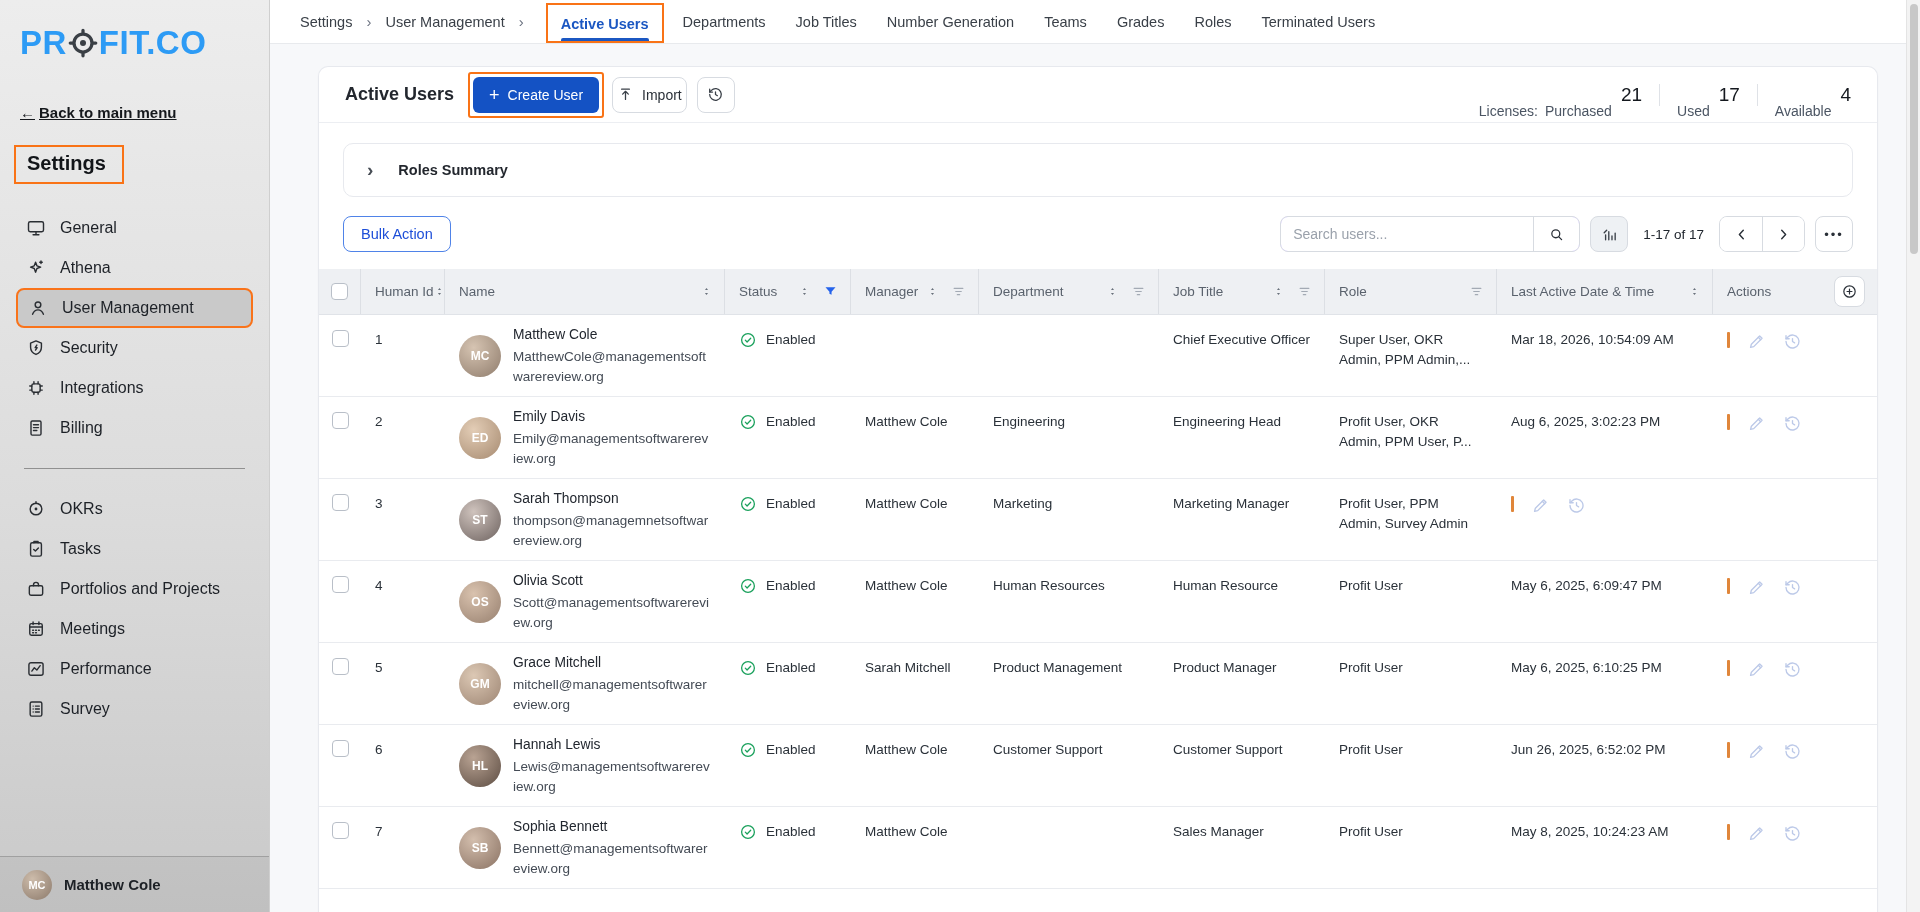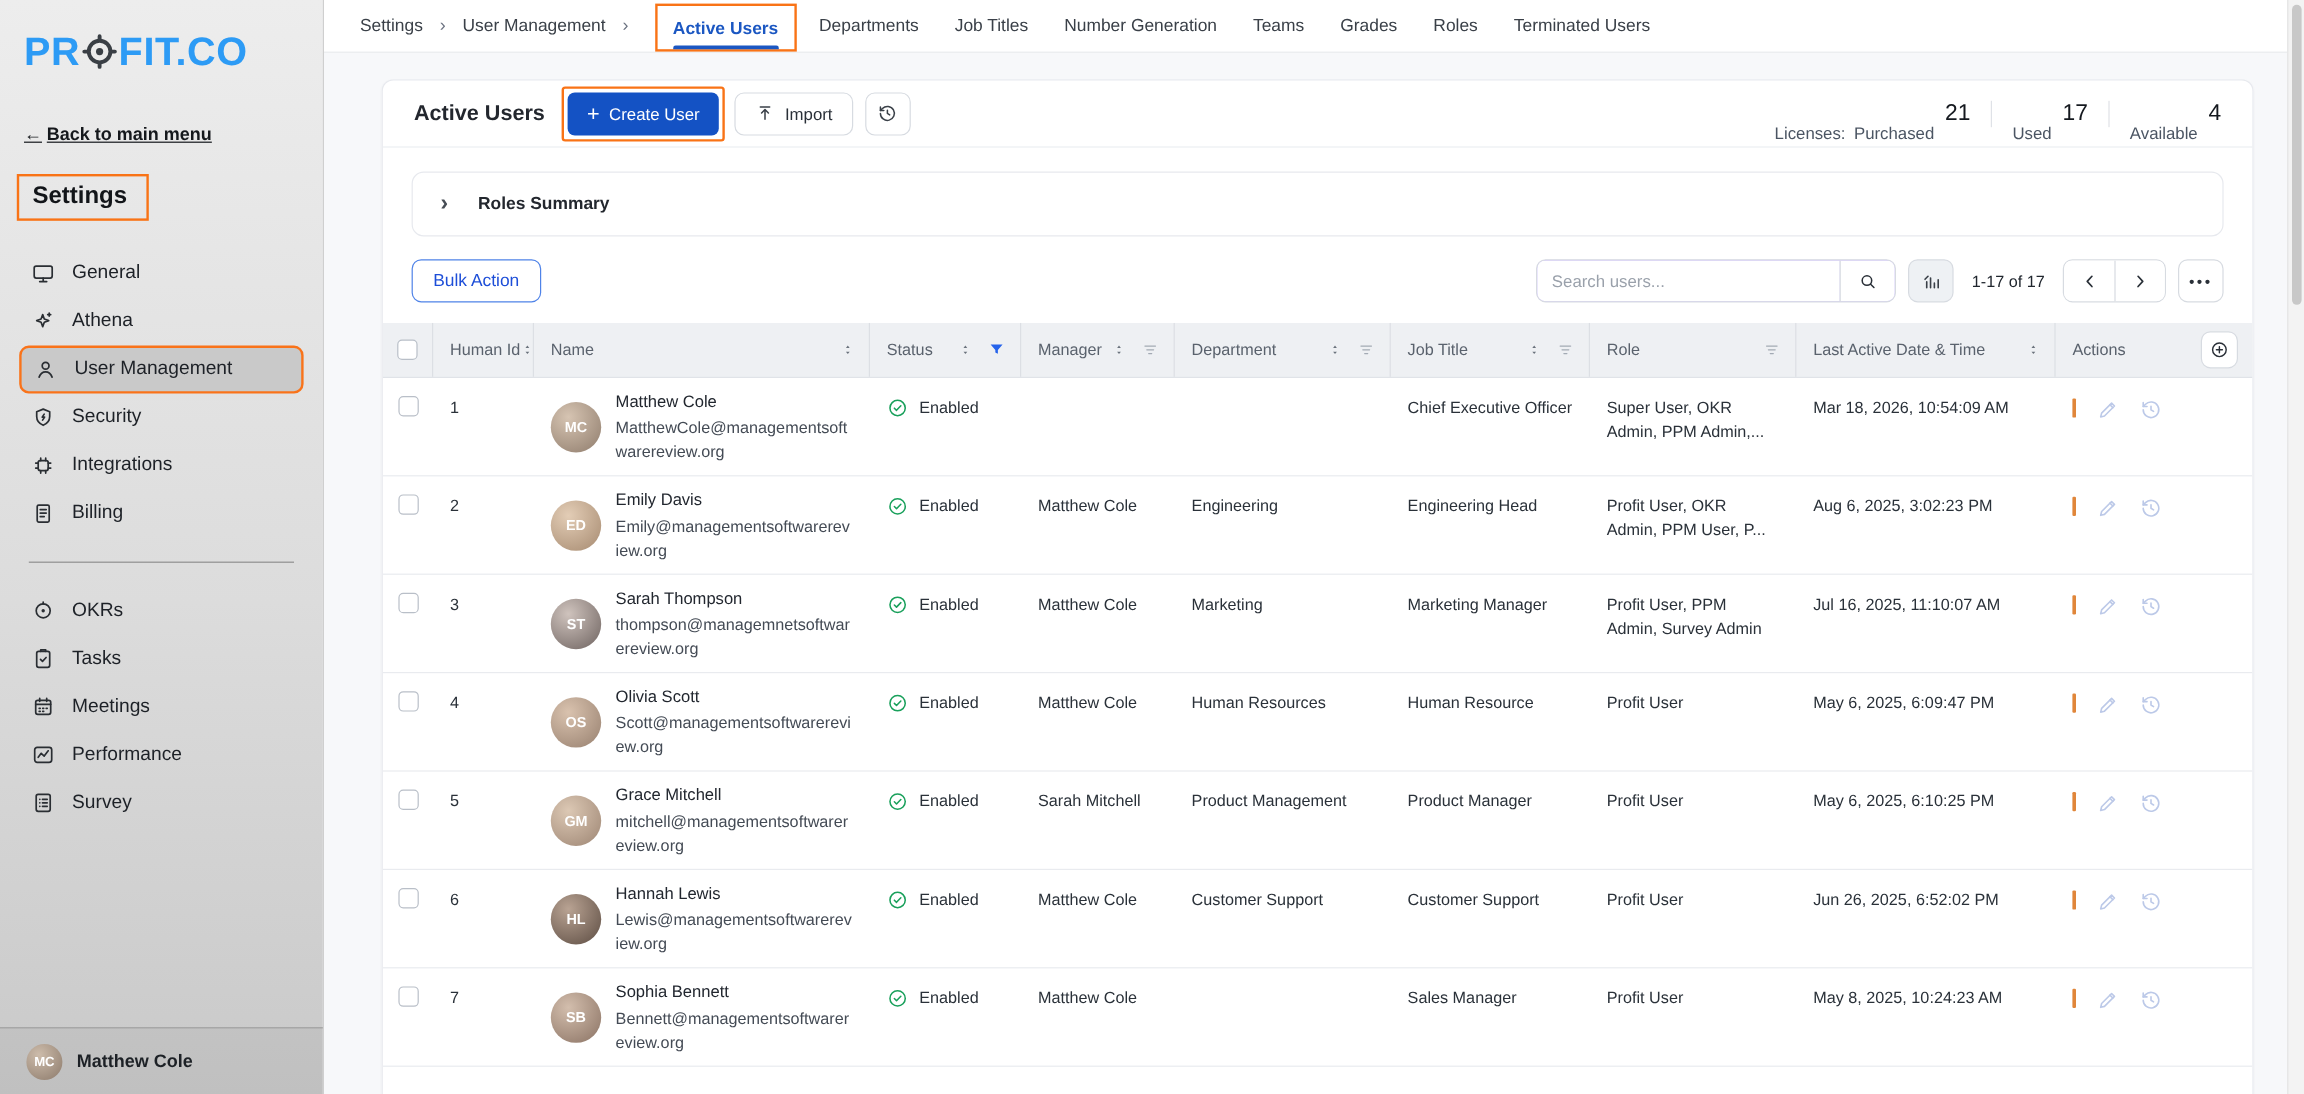--- a/index.html
+++ b/index.html
@@ -49,21 +49,21 @@
   .tab.active .underbar { height:3px; background:#1b57c2; border-radius:2px 2px 0 0; }
 
   
   .content { flex:1; padding:22px 42px 0 48px; overflow:hidden; }
   .card { height:100%; background:#fff; border:1px solid #e7e9ee; border-bottom:none;
     border-radius:10px 10px 0 0; box-shadow:0 1px 2px rgba(16,24,40,.04); display:flex; flex-direction:column; }
   .card-head { height:56px; flex:none; display:flex; align-items:center; padding:0 26px;
     border-bottom:1px solid #eceef2; }
   .card-head h1 { font-size:18px; font-weight:700; color:#23272e; margin-right:14px; }
   .btn { display:inline-flex; align-items:center; gap:8px; height:36px; border-radius:8px;
-    font-size:14px; font-family:inherit; cursor:pointer; background:#fff; border:1px solid #d7dbe1; color:#2a3038; padding:0 16px; }
+    font-size:14px; font-family:inherit; cursor:pointer; background:#fff; border:1px solid #d7dbe1; color:#2a3038; padding:0 4px; }
   .btn .ic { width:17px; height:17px; display:inline-flex; color:#3a4048; }
   .btn .ic svg { width:100%; height:100%; }
   .btn.primary { background:#1452c4; border:none; color:#fff; border-radius:6px; font-weight:500; padding:0 16px; }
   .btn.primary .plus { font-size:18px; font-weight:400; line-height:1; }
   .annotate-wrap { display:inline-flex; border:2px solid #f97316; padding:3px; border-radius:3px; margin-right:8px; }
   .btn.icon-only { width:38px; padding:0; justify-content:center; }
   .licenses { margin-left:auto; display:flex; align-items:center; }
   .lic-label { font-size:14px; color:#4b5563;margin-top:33px; }
   .lic-label + .lic-label { margin-left:7px; }
   .lic-num { font-size:19px; color:#14181e; margin-left:9px; }
@@ -228,20 +228,29 @@
               <rect x="5.5" y="4.5" width="13" height="16" rx="2"></rect>
               <path d="M9.5 4.5V3h5v1.5"></path>
               <path d="M9.3 12.5l2 2 3.6-3.8"></path>
             </svg>
           </span>
           <span class="side-label">Tasks</span>
         </div>
         <div class="side-item">
           <span class="ic">
             <svg viewBox="0 0 24 24" fill="none" stroke="currentColor" stroke-width="1.7" stroke-linecap="round" stroke-linejoin="round">
+              <rect x="4" y="8" width="16" height="11.5" rx="2"></rect>
+              <path d="M9 8V7a3 3 0 0 1 6 0v1"></path>
+            </svg>
+          </span>
+          <span class="side-label">Portfolios and Projects</span>
+        </div>
+        <div class="side-item">
+          <span class="ic">
+            <svg viewBox="0 0 24 24" fill="none" stroke="currentColor" stroke-width="1.7" stroke-linecap="round" stroke-linejoin="round">
               <rect x="4.5" y="5.5" width="15" height="14" rx="2"></rect>
               <path d="M4.5 9.5h15M8.5 3.5v3M15.5 3.5v3"></path>
               <path d="M8 13.5h1M11.5 13.5h1M15 13.5h1M8 16.5h1M11.5 16.5h1"></path>
             </svg>
           </span>
           <span class="side-label">Meetings</span>
         </div>
         <div class="side-item">
           <span class="ic">
             <svg viewBox="0 0 24 24" fill="none" stroke="currentColor" stroke-width="1.7" stroke-linecap="round" stroke-linejoin="round">
@@ -611,21 +620,20 @@
                       <circle cx="12" cy="12" r="8.5"></circle>
                       <path d="M8.4 12.2l2.4 2.4 4.8-5"></path>
                     </svg>
                   </span>
                   <span>Enabled</span>
                 </div>
                 <div class="td">Matthew Cole</div>
                 <div class="td">Marketing</div>
                 <div class="td">Marketing Manager</div>
                 <div class="td">Profit User, PPM Admin, Survey Admin</div>
-                <div class="td">Jul 16, 2025, 11:10:07 AM</div>
                 <div class="td actions-cell">
                   <span class="ind-bar"></span>
                   <button class="act-btn">
                     <svg viewBox="0 0 24 24" fill="none" stroke="currentColor" stroke-width="1.7" stroke-linecap="round" stroke-linejoin="round">
                       <path d="M4.5 19.5l1-4L16 5l3 3L8.5 18.5l-4 1z"></path>
                       <path d="M14.3 6.7l3 3"></path>
                     </svg>
                   </button>
                   <button class="act-btn">
                     <svg viewBox="0 0 24 24" fill="none" stroke="currentColor" stroke-width="1.7" stroke-linecap="round" stroke-linejoin="round">

